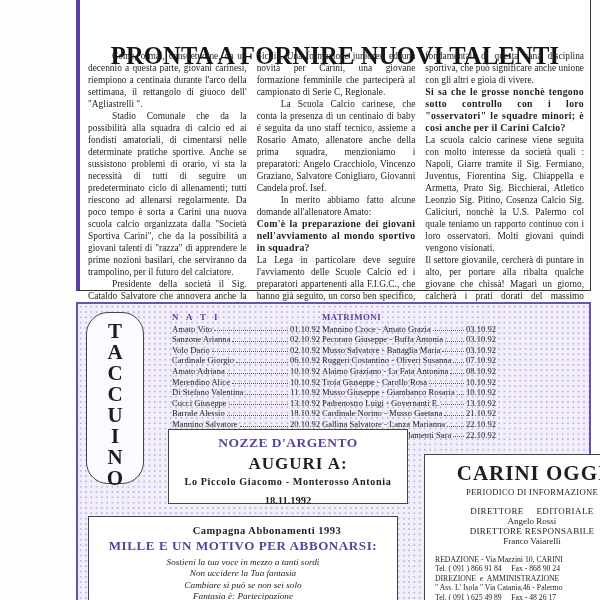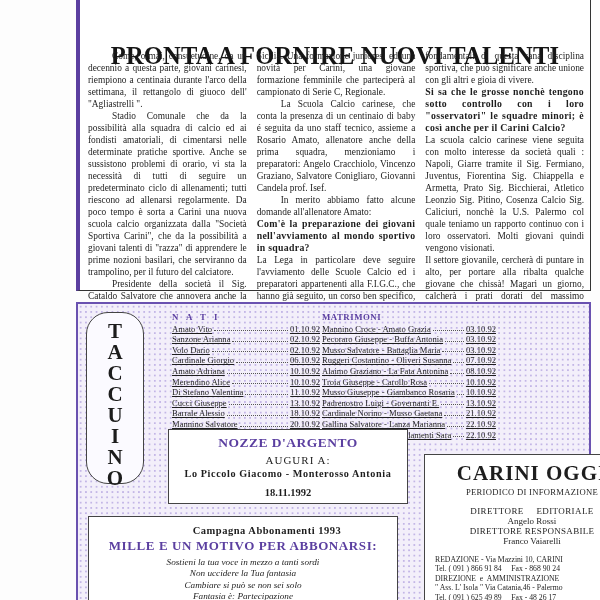--- a/index.html
+++ b/index.html
@@ -15,30 +15,30 @@
   .col .sig { font-weight:bold; text-align:right; padding-right:6px; }
 
   .tac { position:absolute; left:0; top:302px; width:515px; height:298px; border:2px solid #6a52b0; border-bottom:none; box-sizing:border-box;
     background-color:#f3effa;
     background-image:radial-gradient(circle, #c3b6e6 1.1px, transparent 1.3px);
     background-size:5.3px 5.3px; }
   .vert { position:absolute; left:8px; top:8px; width:58px; height:172px; border:1.5px solid #444; border-radius:22px; background:#fbfaff; display:flex; flex-direction:column; align-items:center; justify-content:space-around; padding:8px 0; box-sizing:border-box; }
   .vert span { font-weight:bold; font-size:21px; line-height:1; color:#1c1c1c; }
   .list { position:absolute; font-size:8.6px; line-height:10.6px; }
   .list .title { color:#5b3fa0; font-weight:bold; letter-spacing:3px; font-size:8.8px; margin-bottom:1px; }
-  .list .row { display:flex;text-decoration:underline; }
+  .list .row { display:flex; }
   .list .name { white-space:nowrap; }
   .list .dots { flex:1; border-bottom:1px dotted #555; margin:0 2px 3px 2px; }
   .list .date { white-space:nowrap; }
   .nati { left:94px; top:8px; width:148px; }
   .matr { left:244px; top:8px; width:174px; }
   .matr .title { letter-spacing:0.5px; }
   .nozze { position:absolute; left:90px; top:125px; width:240px; height:75px; background:#fff; border:1px solid #444; box-sizing:border-box; text-align:center; }
   .nozze .t1 { color:#5b3fa0; font-weight:bold; font-size:13.5px; margin-top:5px; letter-spacing:0.5px; }
-  .nozze .t2 { font-weight:normal; font-size:11px; margin-top:3px; letter-spacing:1px;padding-left:20px; }
+  .nozze .t2 { font-weight:bold; font-size:17px; margin-top:3px; letter-spacing:1px;padding-left:20px; }
   .nozze .t3 { font-weight:bold; font-size:10.2px; margin-top:2px; letter-spacing:0.6px; }
   .nozze .t4 { font-weight:bold; font-size:10.5px; margin-top:8px; }
   .carini { position:absolute; left:346px; top:150px; width:216px; height:148px; background:#fff; border:1px solid #444; border-bottom:none; box-sizing:border-box; text-align:center; }
   .carini .t1 { font-weight:bold; font-size:21px; margin-top:6px; letter-spacing:1px; }
   .carini .t2 { font-size:8.6px; margin-top:1px; letter-spacing:0.3px; }
   .carini .t3 { font-size:9px; margin-top:9px; letter-spacing:0.4px; word-spacing:10px; }
   .carini .t4 { font-size:9px; }
   .carini .t5 { font-size:9px; letter-spacing:0.3px; }
   .carini .addr { font-size:7.7px; line-height:9.4px; text-align:left; margin:9px 0 0 10px; }
   .abbon { position:absolute; left:10px; top:212px; width:310px; height:86px; background:#fff; border:1px solid #444; border-bottom:none; box-sizing:border-box; text-align:center; }

